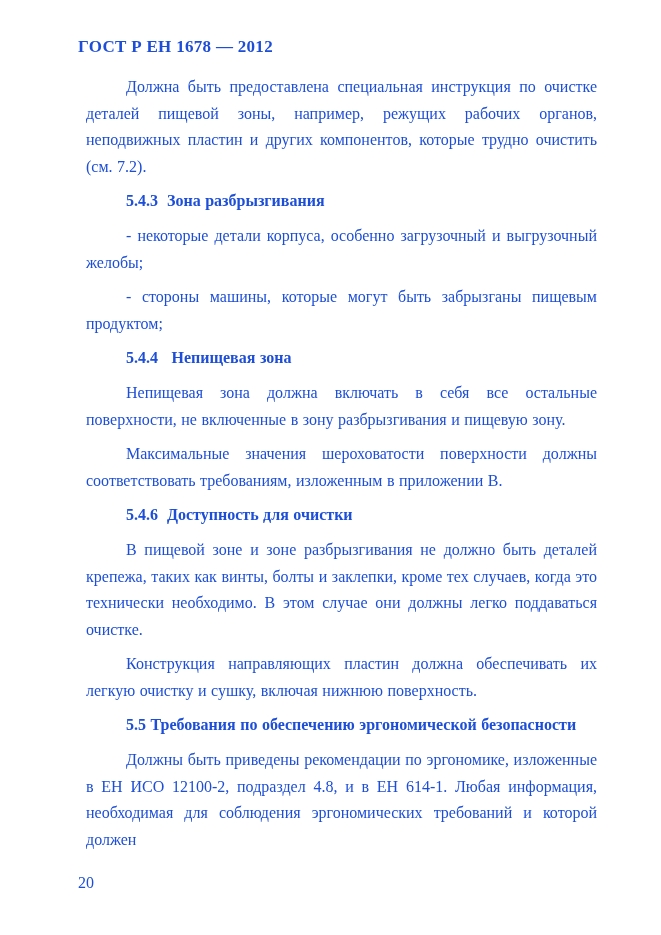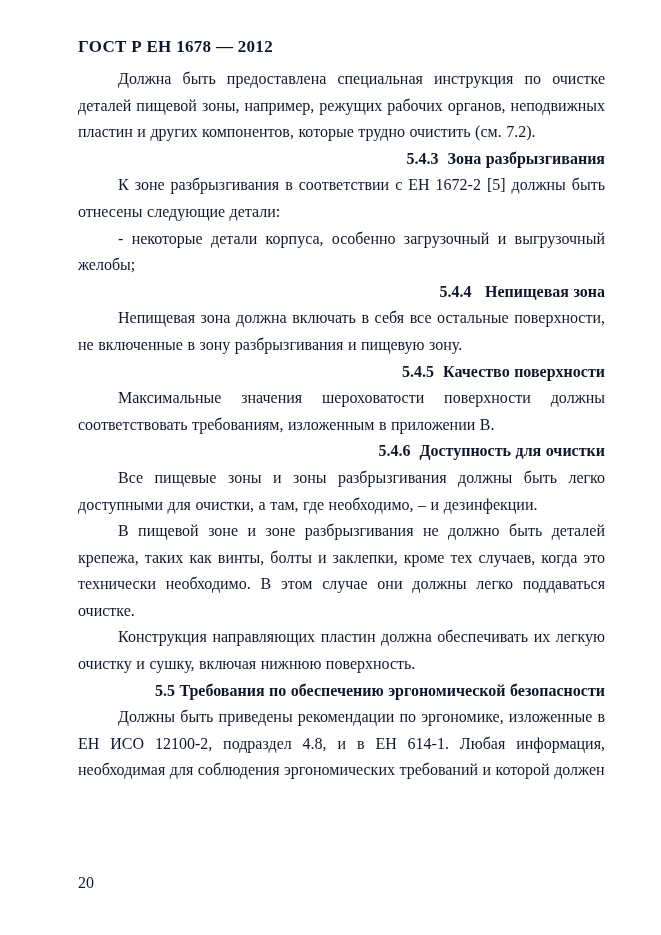--- a/index.html
+++ b/index.html
@@ -1,76 +1,74 @@
 <!DOCTYPE html>
 <html><head>
 <meta charset="utf-8">
 <style>
   html, body { margin: 0; padding: 0; background: #ffffff; }
   .page {
     position: relative;
     width: 661px;
     height: 935px;
     background: #ffffff;
-    color: #0f172a;
+    color: #1d4ed8;
     font-family: "Liberation Serif", "DejaVu Serif", serif;
     overflow: hidden;
   }
   .doc-header {
     position: absolute;
     left: 78px;
     top: 37px;
     font-size: 17px;
     font-weight: bold;
     letter-spacing: 0.3px;
     white-space: nowrap;
   }
   .content {
     position: absolute;
     left: 78px;
     top: 66px;
     width: 527px;
   }
   .block {
-    margin: 0;
+    margin: 8px;
     font-size: 16px;
     line-height: 26.6px;
     text-indent: 40px;
     text-align: justify;
     word-spacing: 0.5px;
   }
   .heading {
     font-weight: bold;
-    text-align: right;
+    text-align: left;
   }
   .page-number {
     position: absolute;
     left: 78px;
     top: 874px;
     font-size: 16px;
   }
 </style>
 </head>
 <body>
 
 <div class="page">
 
   <div class="doc-header">ГОСТ Р ЕН 1678 — 2012</div>
 
   <div class="content">
     <p class="block">Должна быть предоставлена специальная инструкция по очистке деталей пищевой зоны, например, режущих рабочих органов, неподвижных пластин и других компонентов, которые трудно очистить (см. 7.2).</p>
     <p class="block heading">5.4.3&nbsp; Зона разбрызгивания</p>
-    <p class="block">К зоне разбрызгивания в соответствии с ЕН 1672-2 [5] должны быть отнесены следующие детали:</p>
     <p class="block">- некоторые детали корпуса, особенно загрузочный и выгрузочный желобы;</p>
+    <p class="block">- стороны машины, которые могут быть забрызганы пищевым продуктом;</p>
     <p class="block heading">5.4.4&nbsp;&nbsp; Непищевая зона</p>
     <p class="block">Непищевая зона должна включать в себя все остальные поверхности, не включенные в зону разбрызгивания и пищевую зону.</p>
-    <p class="block heading">5.4.5&nbsp; Качество поверхности</p>
     <p class="block">Максимальные значения шероховатости поверхности должны соответствовать требованиям, изложенным в приложении В.</p>
     <p class="block heading">5.4.6&nbsp; Доступность для очистки</p>
-    <p class="block">Все пищевые зоны и зоны разбрызгивания должны быть легко доступными для очистки, а там, где необходимо, – и дезинфекции.</p>
     <p class="block">В пищевой зоне и зоне разбрызгивания не должно быть деталей крепежа, таких как винты, болты и заклепки, кроме тех случаев, когда это технически необходимо. В этом случае они должны легко поддаваться очистке.</p>
     <p class="block">Конструкция направляющих пластин должна обеспечивать их легкую очистку и сушку, включая нижнюю поверхность.</p>
     <p class="block heading">5.5 Требования по обеспечению эргономической безопасности</p>
     <p class="block">Должны  быть приведены рекомендации по эргономике, изложенные в ЕН ИСО 12100-2, подраздел 4.8, и в ЕН 614-1. Любая информация, необходимая для соблюдения эргономических требований и которой должен</p>
   </div>
 
   <div class="page-number">20</div>
 
 </div>
 

